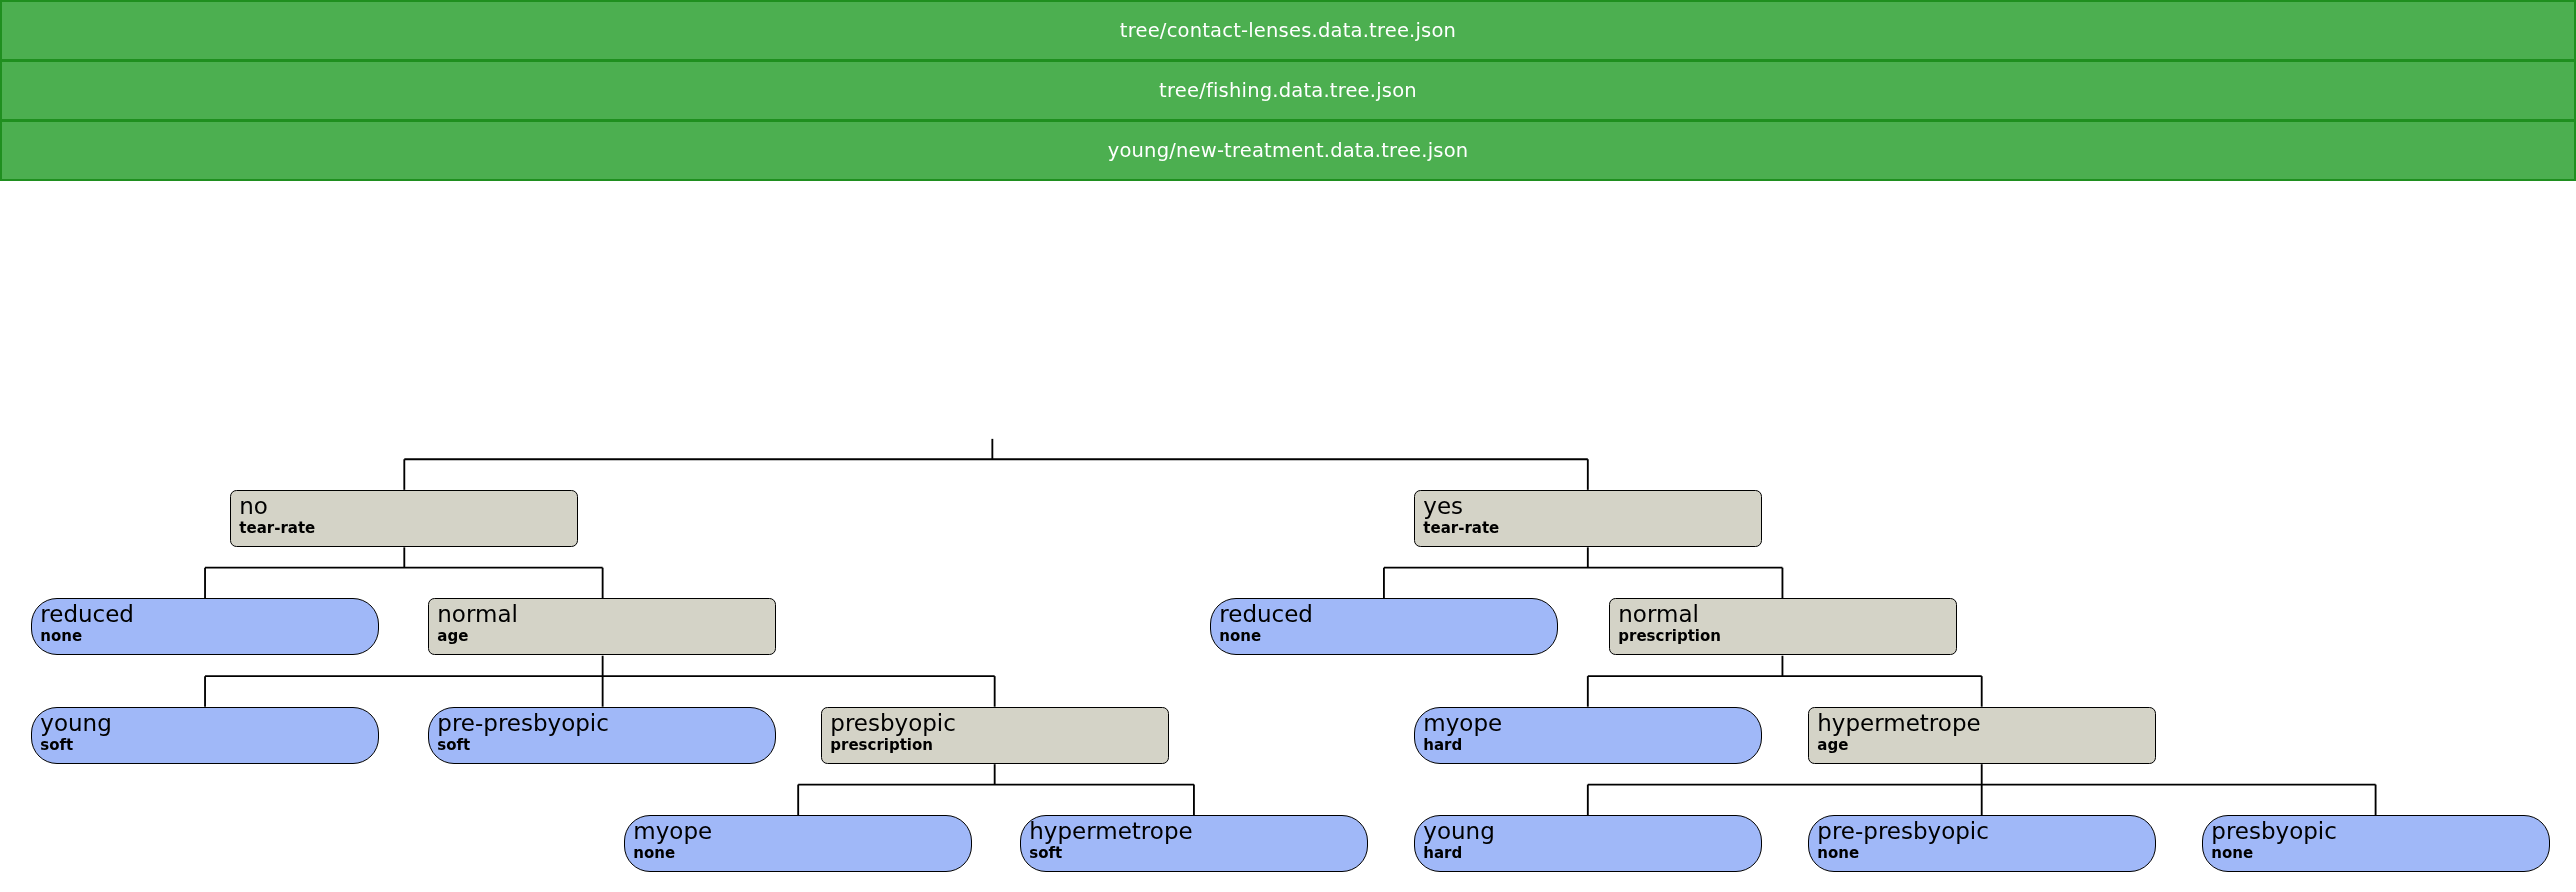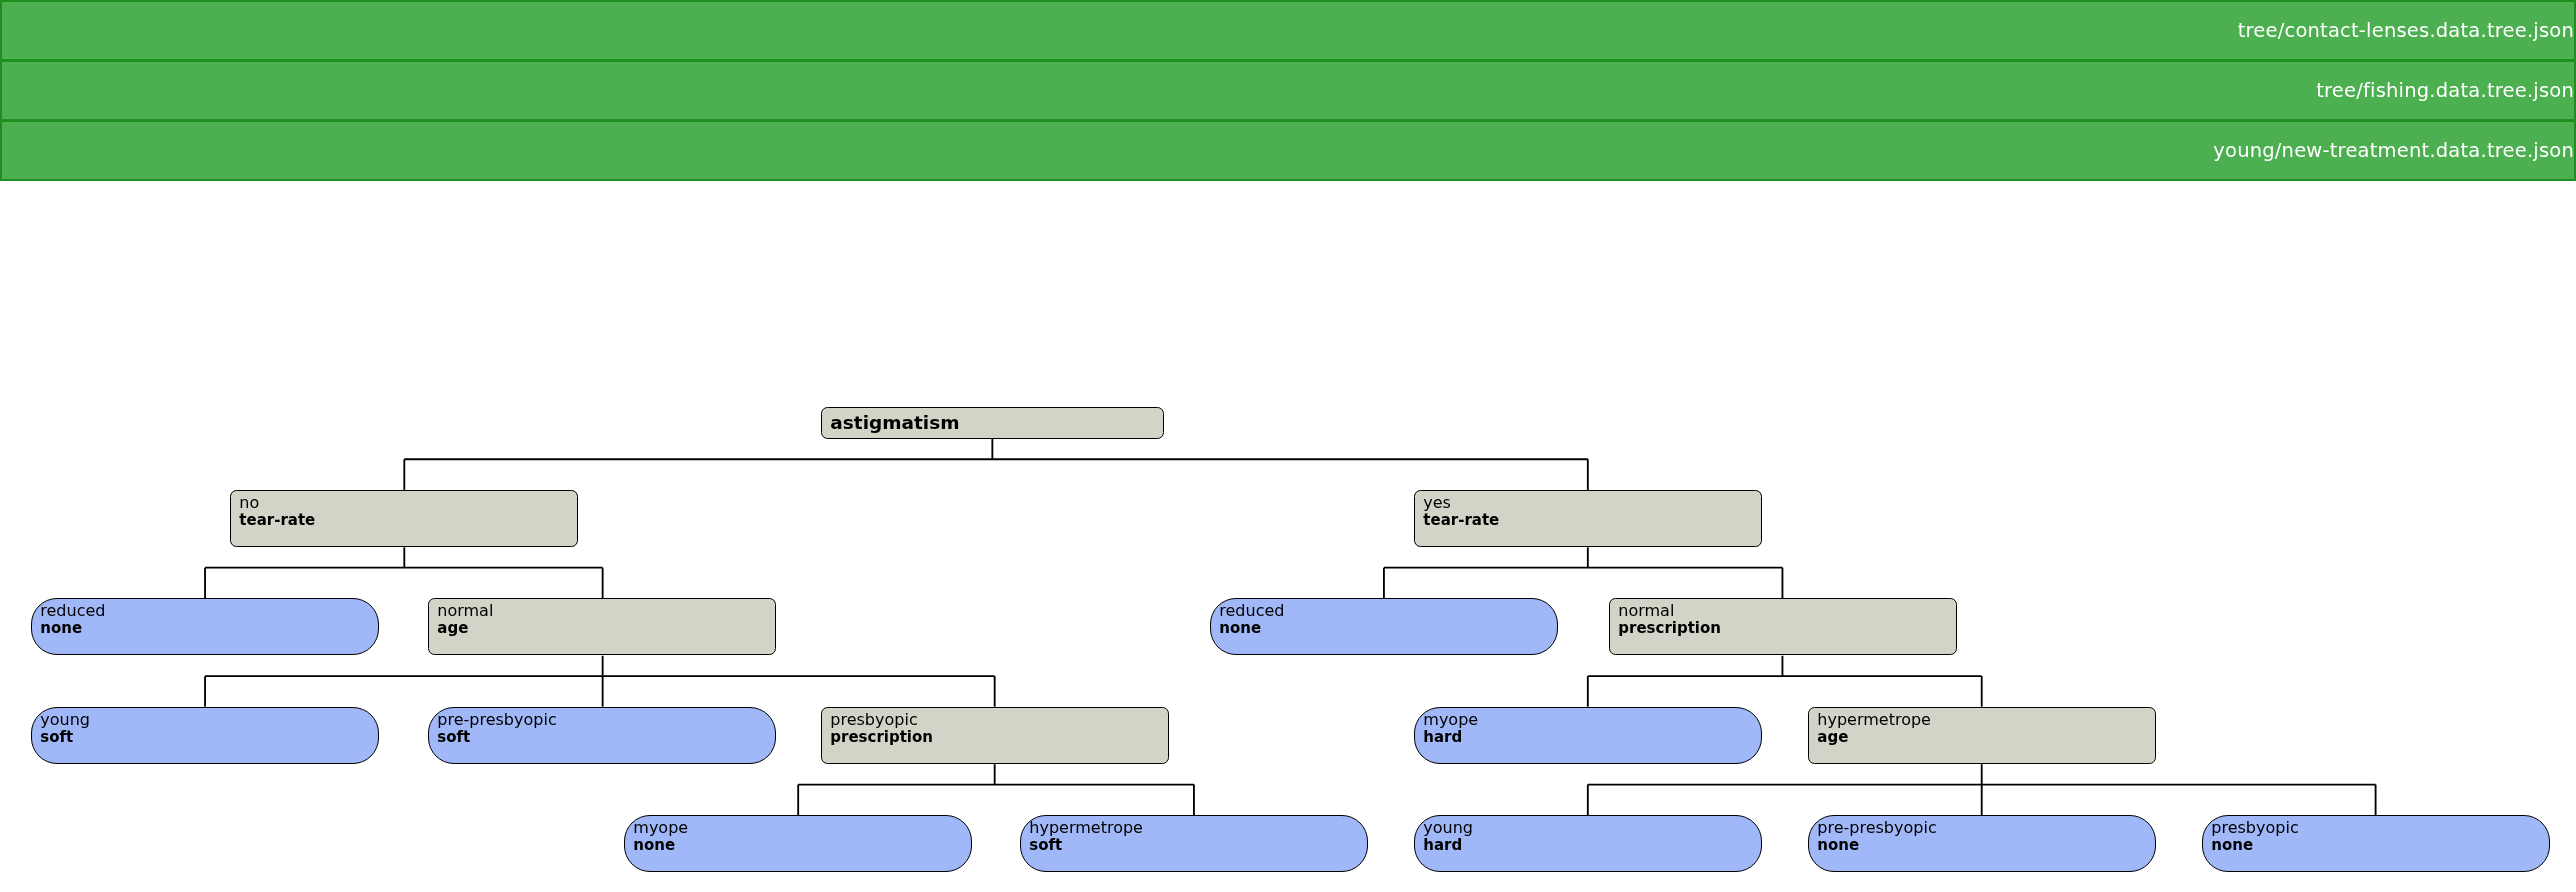--- a/index.html
+++ b/index.html
@@ -25,21 +25,21 @@
   .banner-bar {
     box-sizing: border-box;
     width: 2576px;
     height: 61px;
     background: #4caf50;
     border: 2.8px solid #1f8f1f;
     color: #ffffff;
     font-size: 19.5px;
     display: flex;
     align-items: center;
-    justify-content: flex-end;
+    justify-content: center;
     letter-spacing: 0.2px;
     cursor: pointer;
   }
   .banner-bar + .banner-bar { margin-top: -0.9px; }
 
   
   #tree-canvas {
     position: absolute;
     left: 0;
     top: 184px;
@@ -63,21 +63,21 @@
     padding: 2.8px 0 1.9px 8.3px;
     line-height: 1.12;
     overflow: hidden;
     cursor: pointer;
   }
   .tree-node.internal { background: #d4d3c7; }
   .tree-node.leaf     { background: #a0b8f8; border-radius: 26px; }
 
   .node-edge-label {
     display: block;
-    font-size: 16px;
+    font-size: 23px;
     font-weight: normal;
     color: #000000;
     white-space: nowrap;
   }
   .node-value {
     display: block;
     font-size: 15px;
     font-weight: bold;
     color: #000000;
     white-space: nowrap;
@@ -130,23 +130,20 @@
       <line x1="1072.5" y1="626" x2="1072.5" y2="648" stroke="#000000" stroke-width="2"></line>
       <line x1="860.5" y1="648" x2="1287.5" y2="648" stroke="#000000" stroke-width="2"></line>
       <line x1="860.5" y1="648" x2="860.5" y2="681" stroke="#000000" stroke-width="2"></line>
       <line x1="1287.5" y1="648" x2="1287.5" y2="681" stroke="#000000" stroke-width="2"></line>
       <line x1="2137.5" y1="626" x2="2137.5" y2="648" stroke="#000000" stroke-width="2"></line>
       <line x1="1712.5" y1="648" x2="2562.5" y2="648" stroke="#000000" stroke-width="2"></line>
       <line x1="1712.5" y1="648" x2="1712.5" y2="681" stroke="#000000" stroke-width="2"></line>
       <line x1="2137.5" y1="648" x2="2137.5" y2="681" stroke="#000000" stroke-width="2"></line>
       <line x1="2562.5" y1="648" x2="2562.5" y2="681" stroke="#000000" stroke-width="2"></line>
     </svg>
-<div class="tree-node internal root" style="left: 821px; top: 223px; width: 343px; height: 32px;">
-      <span class="node-value">astigmatism</span>
-    </div>
     <div class="tree-node internal" style="left: 230px; top: 306px; width: 348px; height: 57px;">
       <span class="node-edge-label">no</span>
       <span class="node-value">tear-rate</span>
     </div>
     <div class="tree-node internal" style="left: 1414px; top: 306px; width: 348px; height: 57px;">
       <span class="node-edge-label">yes</span>
       <span class="node-value">tear-rate</span>
     </div>
     <div class="tree-node leaf" style="left: 31px; top: 414px; width: 348px; height: 57px;">
       <span class="node-edge-label">reduced</span>

